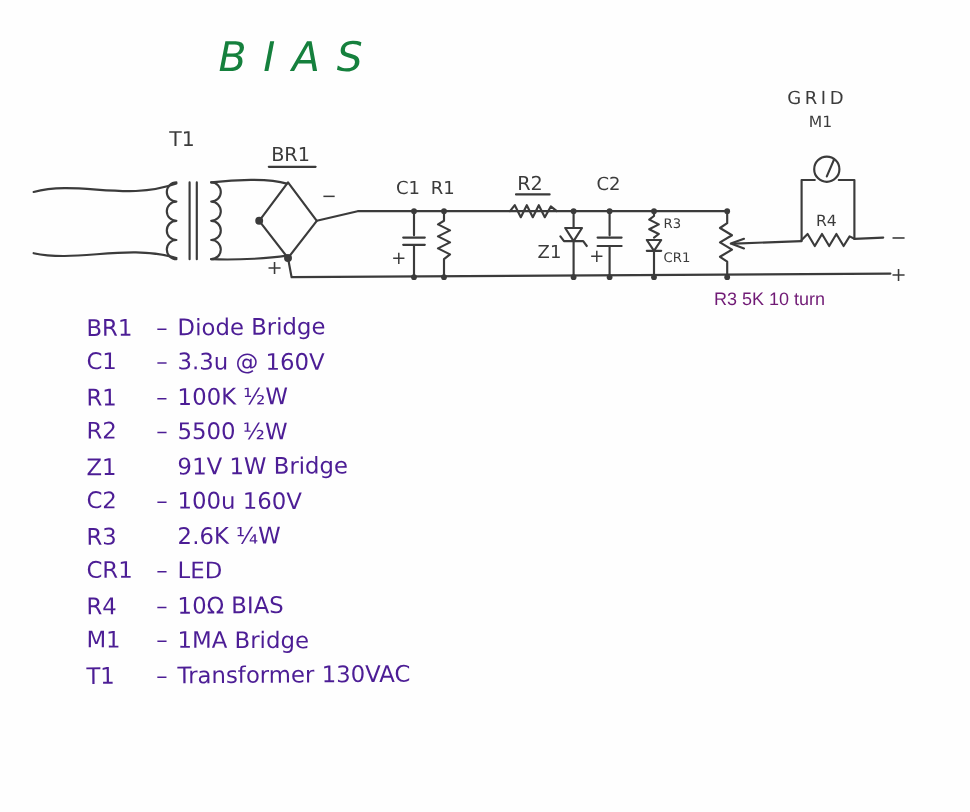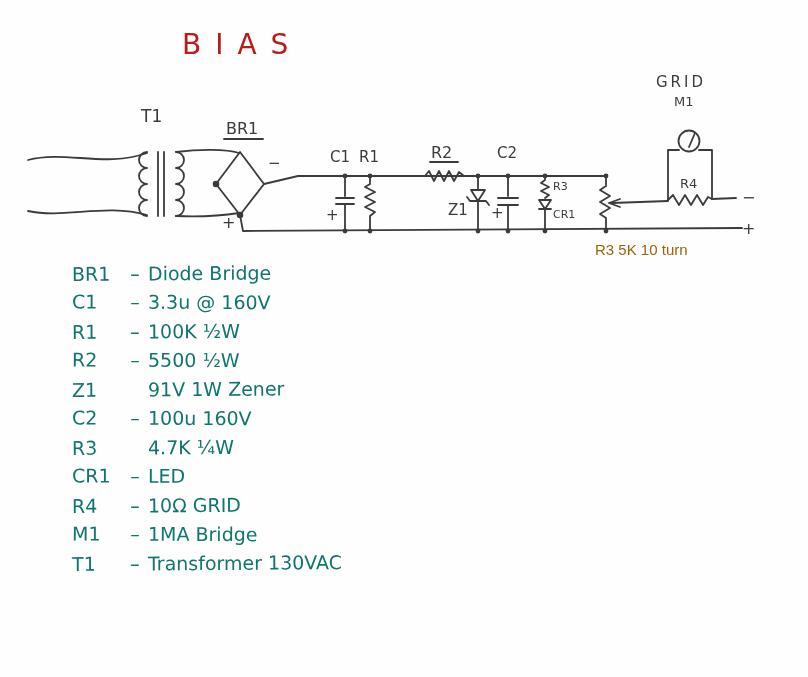--- a/index.html
+++ b/index.html
@@ -7,36 +7,36 @@
   body {
     background:#ffffff;
     font-family:"DejaVu Sans", sans-serif;
     position:relative;
     overflow:hidden;
     color:#3b3b3b;
   }
   .page { position:absolute; inset:0; background:#fefefe; }
   .title {
     position:absolute; left:182px; top:28px;
-    font-size:28px; letter-spacing:14px;
-    color:#b91c1c; font-weight:500;
+    font-size:34px; letter-spacing:14px;
+    color:#15803d; font-weight:500;font-style:italic;
   }
   .schematic-svg { position:absolute; left:0; top:0; }
   .schematic-svg text {
     fill:#3b3b3b;
     font-family:"DejaVu Sans", sans-serif;
   }
   .typed-note {
     position:absolute; left:595px; top:241px;
     font-family:"Liberation Sans", sans-serif;
-    font-size:15px; color:#a16207;
+    font-size:15px; color:#701a75;
   }
   .parts {
     position:absolute; left:72px; top:262px;
-    font-size:19px; color:#0f766e;
+    font-size:19px; color:#4c1d95;
   }
   .part-row { height:29px; white-space:nowrap; }
   .part-row:nth-child(odd)  { transform:rotate(-0.4deg); }
   .part-row:nth-child(even) { transform:rotate(0.25deg); }
   .part-ref { display:inline-block; min-width:50px; }
   .part-sep { display:inline-block; width:26px; text-align:center; }
 </style>
 </head>
 <body>
 
@@ -157,33 +157,33 @@
     <div class="part-row">
       <span class="part-ref">C1</span><span class="part-sep">–</span><span class="part-desc">3.3u @ 160V</span>
     </div>
     <div class="part-row">
       <span class="part-ref">R1</span><span class="part-sep">–</span><span class="part-desc">100K ½W</span>
     </div>
     <div class="part-row">
       <span class="part-ref">R2</span><span class="part-sep">–</span><span class="part-desc">5500 ½W</span>
     </div>
     <div class="part-row">
-      <span class="part-ref">Z1</span><span class="part-sep"></span><span class="part-desc">91V 1W Zener</span>
+      <span class="part-ref">Z1</span><span class="part-sep"></span><span class="part-desc">91V 1W Bridge</span>
     </div>
     <div class="part-row">
       <span class="part-ref">C2</span><span class="part-sep">–</span><span class="part-desc">100u 160V</span>
     </div>
     <div class="part-row">
-      <span class="part-ref">R3</span><span class="part-sep"></span><span class="part-desc">4.7K ¼W</span>
+      <span class="part-ref">R3</span><span class="part-sep"></span><span class="part-desc">2.6K ¼W</span>
     </div>
     <div class="part-row">
       <span class="part-ref">CR1</span><span class="part-sep">–</span><span class="part-desc">LED</span>
     </div>
     <div class="part-row">
-      <span class="part-ref">R4</span><span class="part-sep">–</span><span class="part-desc">10Ω GRID</span>
+      <span class="part-ref">R4</span><span class="part-sep">–</span><span class="part-desc">10Ω BIAS</span>
     </div>
     <div class="part-row">
       <span class="part-ref">M1</span><span class="part-sep">–</span><span class="part-desc">1MA Bridge</span>
     </div>
     <div class="part-row">
       <span class="part-ref">T1</span><span class="part-sep">–</span><span class="part-desc">Transformer 130VAC</span>
     </div>
   </div>
 
 </div>

